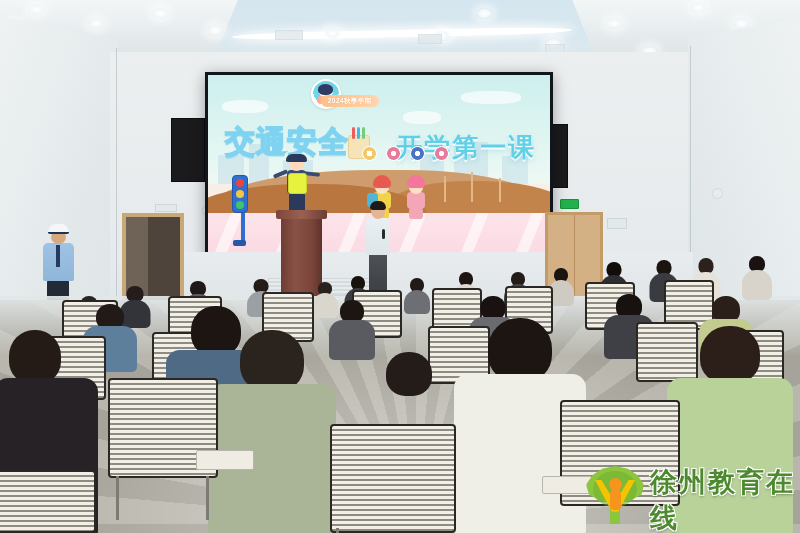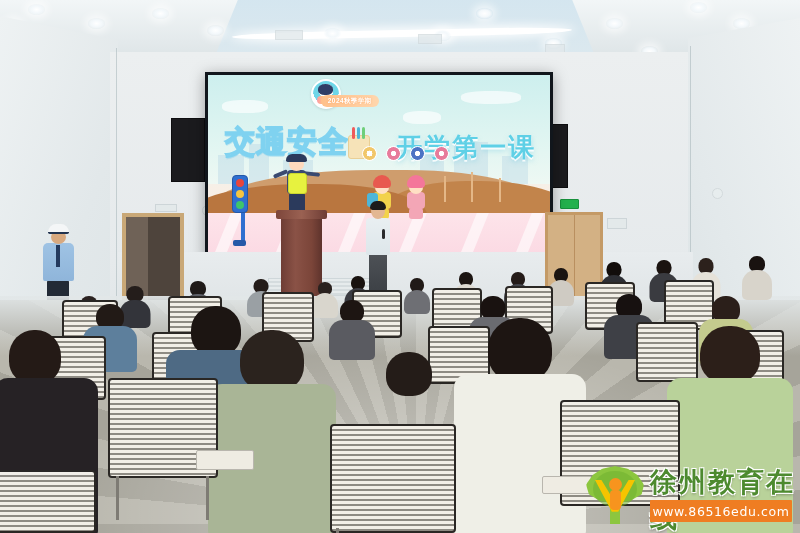--- a/index.html
+++ b/index.html
@@ -512,19 +512,16 @@
     <div class="wm">
       <div class="wm-logo">
         <div class="wm-trunk"></div>
         <div class="wm-tree"></div>
         <div class="wm-tree2"></div>
         <div class="wm-v"></div>
         <div class="wm-body"></div>
         <div class="wm-dot"></div>
       </div>
       <div class="wm-title">徐州教育在线</div>
-      <div class="wm-url">
-        <span>www.86516edu.com</span>
-      </div>
     </div>
 
   </div>
 </div>
 
 </body></html>

